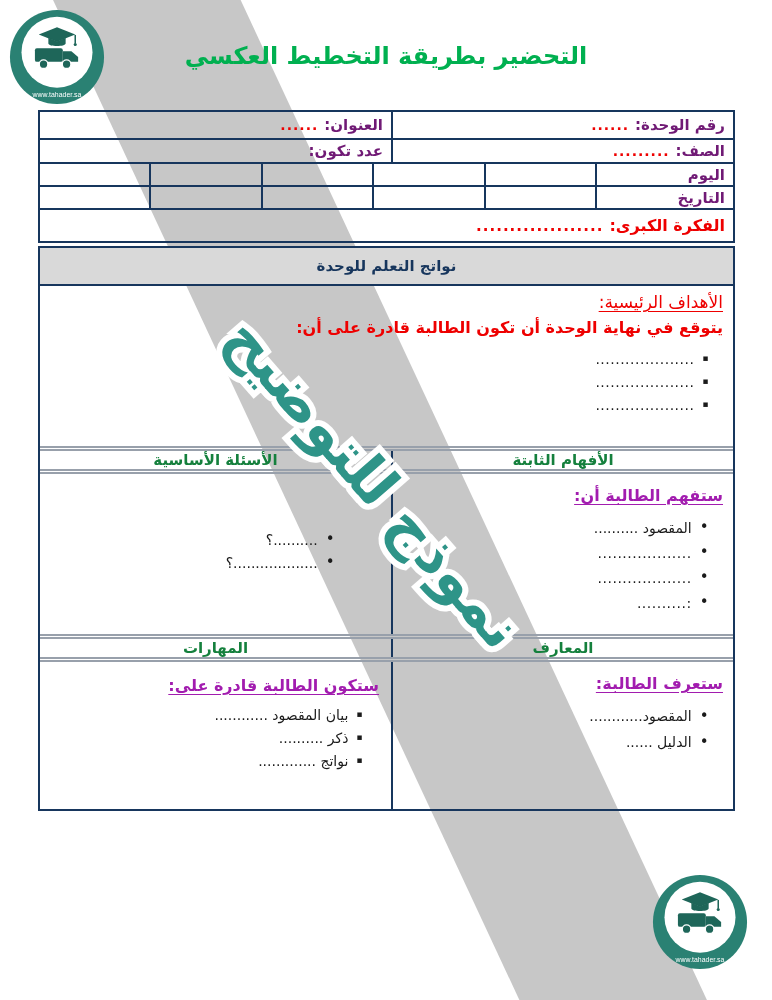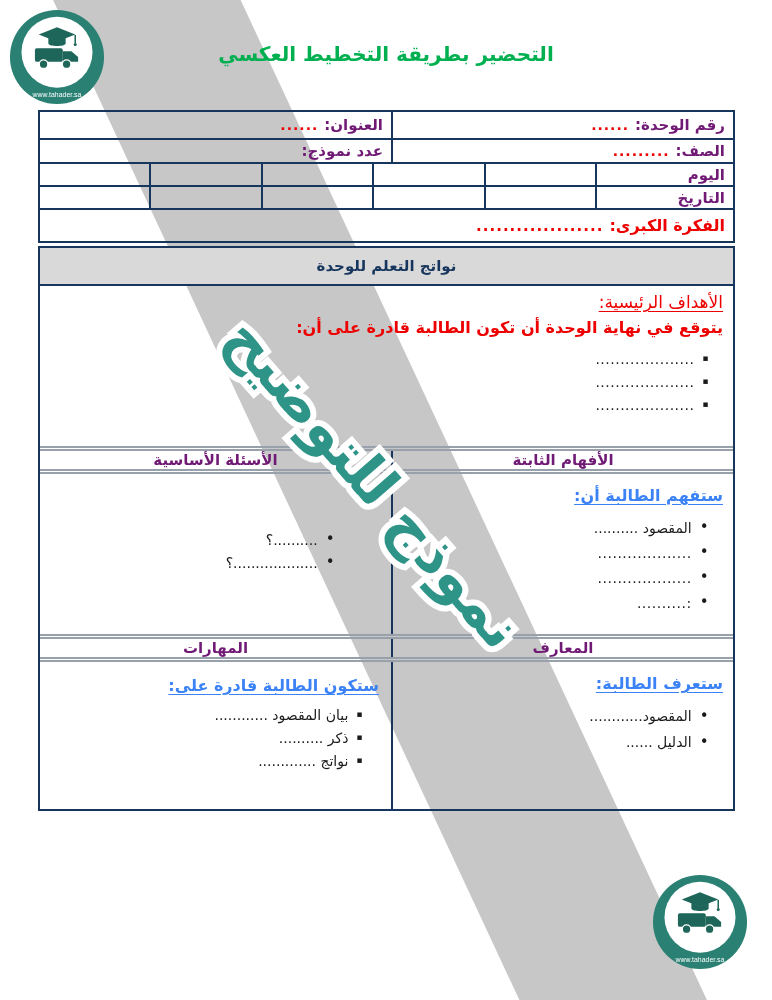--- a/index.html
+++ b/index.html
@@ -13,21 +13,21 @@
     position:absolute; left:295px; top:-100px; width:170px; height:1200px;
     background:#c7c7c7; transform:rotate(-25deg); z-index:1;
   }
   
   .logo { position:absolute; width:96px; height:96px; z-index:3; }
   .logo-tl { left:9px; top:9px; }
   .logo-br { left:652px; top:874px; }
   
   .title {
     position:absolute; top:42px; left:0; right:0; text-align:center;
-    font-size:20px; font-weight:700; color:#00b050; z-index:2;
+    font-size:24px; font-weight:700; color:#00b050; z-index:2;
   }
   
   .tbl {
     position:absolute; left:38px; width:697px; border:2px solid #17365d;
     z-index:2; direction:rtl; background:transparent;
   }
   .tblA { top:110px; }
   .tblB { top:246px; }
   .row { display:flex; align-items:stretch; border-top:2px solid #17365d; }
   .tblA .row:first-child { border-top:none; }
@@ -48,29 +48,29 @@
   .outcomes-head {
     height:36px; background:#d9d9d9; display:flex; align-items:center;
     justify-content:center; color:#17365d; font-weight:700; font-size:15px;
   }
   .goals-cell { height:162px; border-top:2px solid #17365d; padding:6px 10px 0; }
   .goals-heading { color:#ee0000; font-weight:400; font-size:17px; text-decoration:underline; text-underline-offset:3px; }
   .goals-intro { color:#ee0000; font-weight:700; font-size:16px; margin-top:6px; }
   .goals-list { margin-top:26px; padding-right:12px; }
   .goals-list .li { height:23px; }
   .sec-head { display:flex; height:28px; border-top:5px double #98a0ab; border-bottom:5px double #98a0ab; }
-  .sh { display:flex; align-items:center; justify-content:center; color:#701a75; font-weight:700; font-size:15px; }
+  .sh { display:flex; align-items:center; justify-content:center; color:#15803d; font-weight:700; font-size:15px; }
   .shr { width:342px; border-left:2px solid #17365d; }
   .shl { flex:1; }
   .content { display:flex; }
   .ct1 { height:160px; }
   .ct2 { height:147px; }
   .colr { width:342px; border-left:2px solid #17365d; padding:12px 10px 0; }
   .coll { flex:1; padding:14px 12px 0; }
-  .red-heading { color:#3b82f6; font-weight:700; font-size:16px; text-decoration:underline; text-underline-offset:3px; }
+  .red-heading { color:#a21caf; font-weight:700; font-size:16px; text-decoration:underline; text-underline-offset:3px; }
   .list { margin-top:10px; padding-right:14px; }
   .li { display:flex; align-items:center; gap:8px; font-size:14px; color:#1a1a1a; }
   .li span[data-bind] { letter-spacing:.5px; }
   .ct1 .colr .li { height:25px; }
   .ct2 .colr .li { height:26px; }
   .b-sq { font-size:9px; line-height:1; color:#1a1a1a; }
   .b-rd { font-size:15px; line-height:1; color:#1a1a1a; }
   .qlist { margin-top:40px; padding-right:44px; }
   .qlist .li { height:23px; }
   .sk-list { margin-top:8px; padding-right:16px; }
@@ -127,21 +127,21 @@
         <span class="lbl" data-bind="info.name_label">العنوان:</span>
         <span class="val-red" data-bind="info.name_value">......</span>
       </div>
     </div>
     <div class="row rA2">
       <div class="c c-fixed">
         <span class="lbl" data-bind="info.grade_label">الصف:</span>
         <span class="val-red" data-bind="info.grade_value">.........</span>
       </div>
       <div class="c c-flex">
-        <span class="lbl" data-bind="info.periods_label">عدد نموذج:</span>
+        <span class="lbl" data-bind="info.periods_label">عدد تكون:</span>
       </div>
     </div>
     <div class="row rGrid">
       <div class="c c-day lbl" data-bind="info.day_label">اليوم</div>
       <div class="c c-grid"></div>
       <div class="c c-grid"></div>
       <div class="c c-grid"></div>
       <div class="c c-grid"></div>
       <div class="c c-grid"></div>
     </div>

